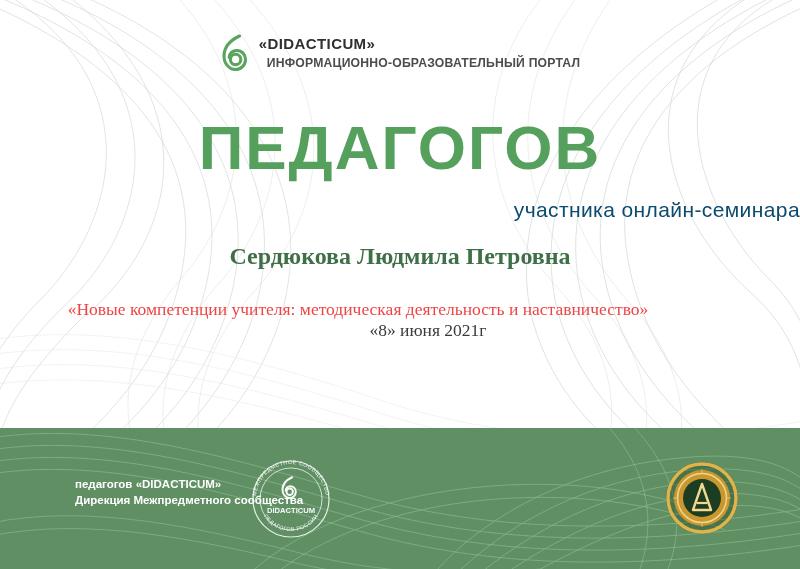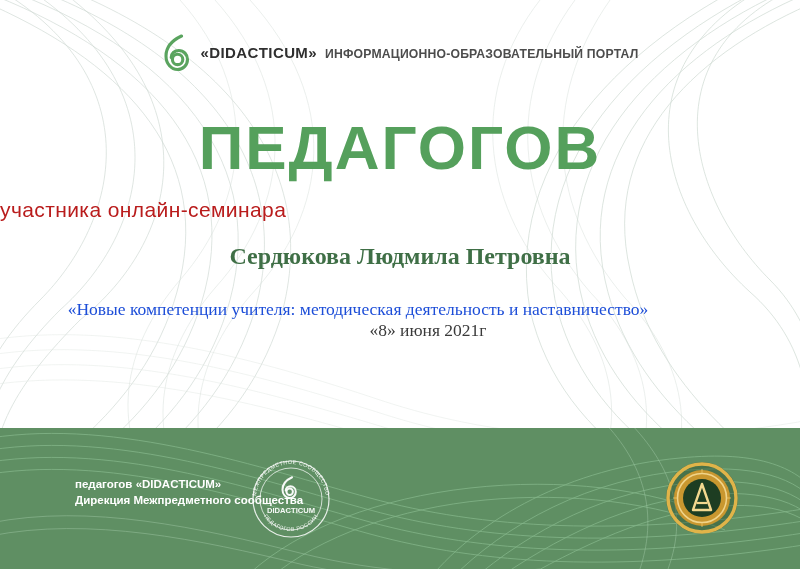--- a/index.html
+++ b/index.html
@@ -60,20 +60,21 @@
     gap: 9px;
   }
   .logo-mark {
     width: 30px;
     height: 38px;
     position: relative;
     flex: 0 0 auto;
   }
   .logo-text-col {
     display: flex;
+    flex-direction: column;
     justify-content: center;
   }
   .logo-title {
     font-size: 15px;
     font-weight: bold;
     letter-spacing: 0.4px;
     color: #2f2f2f;
     line-height: 18px;
   }
   .logo-sub {
@@ -97,23 +98,23 @@
     font-weight: bold;
     letter-spacing: 2px;
     color: #55a05c;
     font-family: "Liberation Sans", sans-serif;
   }
   .subtitle {
     position: absolute;
     left: 0;
     top: 198px;
     width: 800px;
-    text-align: left;
+    text-align: right;
     font-size: 21px;
-    color: #b91c1c;
+    color: #0c4a6e;
     letter-spacing: 0.4px;
   }
   .recipient {
     position: absolute;
     left: 0;
     top: 243px;
     width: 800px;
     text-align: center;
     font-size: 24px;
     font-weight: bold;
@@ -130,21 +131,21 @@
     color: #3a3a3a;
     font-family: "Liberation Serif", serif;
   }
   .line-2 {
     position: absolute;
     left: 0;
     top: 299px;
     width: 716px;
     text-align: center;
     font-size: 17.5px;
-    color: #1d4ed8;
+    color: #ef4444;
     font-family: "Liberation Serif", serif;
   }
   .line-3 {
     position: absolute;
     left: 0;
     top: 320px;
     width: 800px;
     text-align: center;
     font-size: 17.5px;
     color: #3a3a3a;

